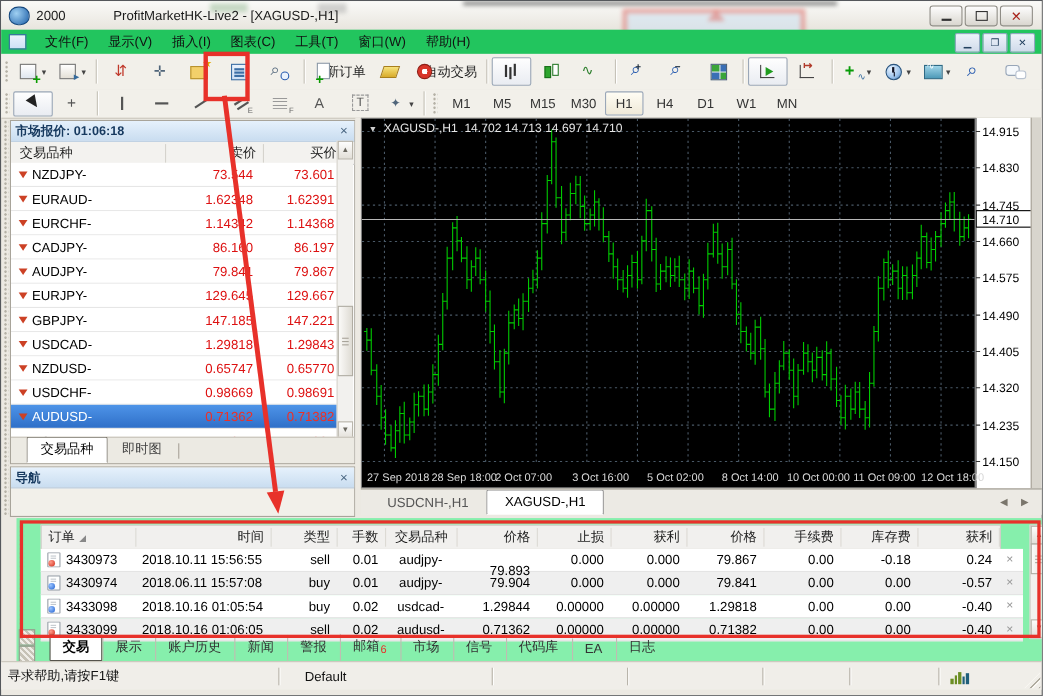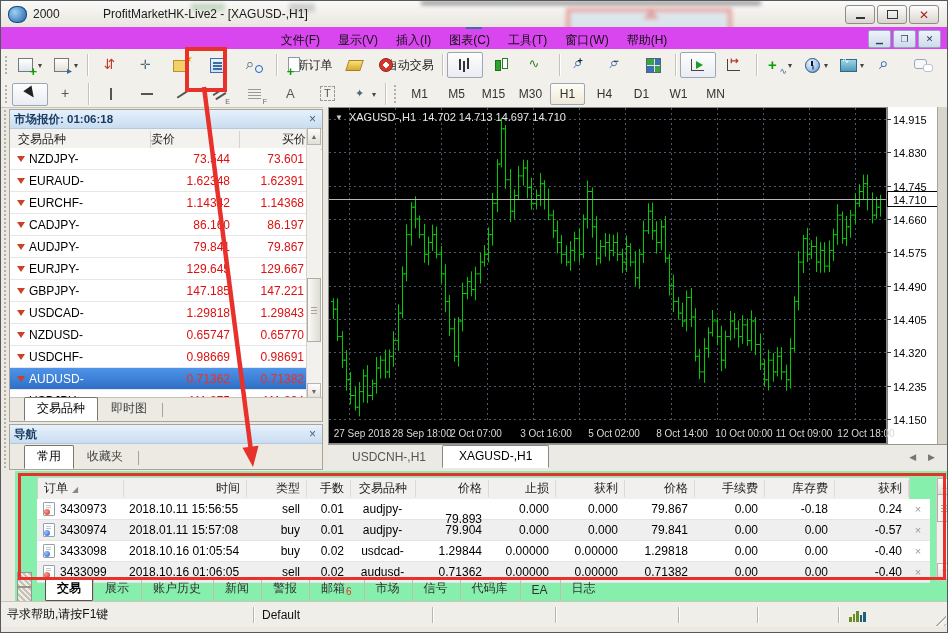--- a/index.html
+++ b/index.html
@@ -18,22 +18,22 @@
           background:radial-gradient(circle at 35% 35%,#9fd0f2,#1d5fa8);border:1px solid #14477e;}
   .tbadge{position:absolute;left:32px;top:6px;color:#222;}
   .ttitle{position:absolute;left:102px;top:6px;color:#1a1a1a;}
   .winbtns{position:absolute;right:8px;top:4px;display:flex;gap:2px;}
   .wbtn{width:28px;height:17px;border:1px solid #8f8d86;border-radius:3px;
         background:linear-gradient(#fdfdfd,#d9d6cf);display:flex;align-items:center;justify-content:center;}
   .g-min{width:9px;height:2px;background:#333;margin-top:7px;}
   .g-max{width:9px;height:7px;border:1.5px solid #333;}
   .g-x{color:#a8231b;font-weight:bold;font-size:12px;line-height:1;}
   
-  .menubar{position:absolute;top:26px;left:0;right:0;height:22px;background:#d946ef;border-bottom:1px solid #d8d4cb;
-           display:flex;align-items:center;flex-direction:column;}
+  .menubar{position:absolute;top:26px;left:0;right:0;height:22px;background:#22c55e;border-bottom:1px solid #d8d4cb;
+           display:flex;align-items:center;}
   .docico{width:14px;height:12px;margin:0 8px 0 7px;border:1px solid #3c6ea5;background:linear-gradient(#eaf2fc,#cfe0f5);}
   .menus{display:flex;}
   .menu-item{padding:3px 9px;color:#111;}
   .mdibtns{position:absolute;right:6px;top:3px;display:flex;gap:2px;}
   .mdib{width:21px;height:16px;border:1px solid #93a7c2;border-radius:2px;background:linear-gradient(#eef3fa,#cfdaea);
         display:flex;align-items:center;justify-content:center;font-size:9px;color:#23405e;line-height:1;}
   
   .tb1{position:absolute;top:48px;left:0;right:0;height:32px;background:#f2f0ea;border-bottom:1px solid #dcd8cf;
        display:flex;align-items:center;}
   .tb2{position:absolute;top:80px;left:0;right:0;height:26px;background:#f2f0ea;border-bottom:1px solid #c9c5bb;
@@ -124,21 +124,21 @@
   .lgrip{position:absolute;left:2px;top:108px;width:5px;height:360px;
          background-image:radial-gradient(#b5b1a6 1px,transparent 1.2px);background-size:4px 4px;}
   .panel{position:absolute;background:#fff;border:1px solid #a8a49a;box-sizing:border-box;}
   .mwpanel{left:8px;top:108px;width:314px;height:313px;}
   .navpanel{left:8px;top:423px;width:314px;height:46px;background:#f2f0ea;}
   .phead{height:18px;background:linear-gradient(#e6f1fc,#c9ddf0);border-bottom:1px solid #b5c9de;
          display:flex;align-items:center;padding:0 4px;color:#16395f;font-weight:bold;font-size:11.5px;}
   .pclose{margin-left:auto;color:#45627e;font-size:12px;line-height:1;padding:0 2px;font-weight:normal;}
   .mwcolhead{height:20px;display:flex;align-items:center;background:#f3f2ef;border-bottom:1px solid #ccc;color:#222;}
   .mwcolhead .c1{width:132px;padding-left:8px;border-right:1px solid #d5d3cd;}
-  .mwcolhead .c2{width:82px;text-align:left;padding-right:6px;border-right:1px solid #d5d3cd;}
+  .mwcolhead .c2{width:82px;text-align:right;padding-right:6px;border-right:1px solid #d5d3cd;}
   .mwcolhead .c3{width:66px;text-align:right;padding-right:6px;}
   .mwrows{position:absolute;top:38px;left:0;width:299px;}
   .mw-row{height:21px;display:flex;align-items:center;border-bottom:1px solid #e6e6e6;background:#fff;}
   .mw-row .arr{width:0;height:0;border:4px solid transparent;border-top:6px solid #cc4125;margin:5px 4px 0 7px;}
   .mw-sym{width:118px;color:#000;}
   .mw-bid{width:83px;text-align:right;color:#dd1111;}
   .mw-ask{width:74px;text-align:right;color:#dd1111;padding-right:4px;}
   .mw-row.sel{background:linear-gradient(#4e94e8,#2f6fc8);}
   .mw-row.sel .mw-sym{color:#fff;}
   .mw-row.sel .mw-bid,.mw-row.sel .mw-ask{color:#ef2f24;}
@@ -193,21 +193,21 @@
   .tthumb{top:16px;height:26px;}
   .ttabs{position:absolute;left:30px;top:107px;right:0;height:23px;display:flex;align-items:flex-end;}
   .ttab{padding:2px 11px 3px;color:#333;border:1px solid transparent;border-left:1px solid #c0bcb2;white-space:nowrap;}
   .ttab:first-of-type{border-left-color:transparent;}
   .ttab.active{background:#fff;border:1px solid #55534b;color:#000;font-weight:bold;border-radius:1px;}
   .tbadge6{color:#e8312a;font-size:10px;margin-left:1px;}
   
   .statusbar{position:absolute;left:0;right:0;top:600px;height:26px;background:#f0eee9;border-top:1px solid #c9c5bb;
              display:flex;align-items:center;padding-left:6px;box-sizing:border-box;}
   .scell{white-space:nowrap;overflow:hidden;color:#111;}
-  .s1{width:244px;} .s2{width:168px;padding-left:6px;}
+  .s1{width:244px;} .s2{width:168px;padding-left:21px;}
   .s3{width:118px;} .s4{width:118px;} .s5{width:74px;} .s6{width:76px;}
   .ssep{width:1px;height:16px;background:#b8b4aa;box-shadow:1px 0 0 #fff;margin:0 2px;}
   .conn{width:18px;height:14px;display:flex;align-items:flex-end;gap:1px;margin-left:8px;}
   .conn i{display:block;width:2.5px;}
   .grip-corner{position:absolute;right:1px;bottom:1px;width:15px;height:15px;
       background:repeating-linear-gradient(135deg,transparent 0 3px,#b0aca0 3px 4px,#faf8f4 4px 5.5px);
       clip-path:polygon(100% 0,100% 100%,0 100%);}
   
   .anno-box1{position:absolute;left:184px;top:46px;width:34px;height:37px;border:4px solid #e8312a;z-index:90;
              pointer-events:none;}
@@ -491,25 +491,20 @@
       <span class="ptab active">交易品种</span>
       <span class="ptab">即时图</span>
       <span class="ptab-sep"></span>
     </div>
   </div>
 
   <div class="panel navpanel">
     <div class="phead">
       <span>导航</span>
       <span class="pclose">×</span>
-    </div>
-    <div class="ptabs" style="position:static;border-top:none;height:25px;">
-      <span class="ptab active">常用</span>
-      <span class="ptab">收藏夹</span>
-      <span class="ptab-sep"></span>
     </div>
   </div>
 
   <div class="splitter"></div>
 
   <div class="chartwrap">
     <svg id="chartsvg" width="621" height="337">
         <rect x="0" y="0" width="559" height="337" fill="#000000"></rect>
         <rect x="559" y="0" width="62" height="337" fill="#ffffff"></rect>
         <line x1="559.5" y1="0" x2="559.5" y2="337" stroke="#808080"></line>
@@ -622,21 +617,21 @@
           <span class="td a-r" style="width: 70px;">0.00</span>
           <span class="td a-r" style="width: 70px;">-0.18</span>
           <span class="td a-r" style="width: 74px;">0.24</span>
           <span class="trow-x">×</span>
         </div>
         <div class="trow alt">
           <span class="td a-l ordcell" style="width: 86px;">
             <span class="odoc buy"></span>
             <span>3430974</span>
           </span>
-          <span class="td a-l" style="width: 123px;">2018.01.11 15:57:08</span>
+          <span class="td a-l" style="width: 123px;">2018.06.11 15:57:08</span>
           <span class="td a-r" style="width: 60px;">buy</span>
           <span class="td a-r" style="width: 44px;">0.01</span>
           <span class="td a-c" style="width: 65px;">audjpy-</span>
           <span class="td a-r" style="width: 73px;">79.904</span>
           <span class="td a-r" style="width: 67px;">0.000</span>
           <span class="td a-r" style="width: 69px;">0.000</span>
           <span class="td a-r" style="width: 70px;">79.841</span>
           <span class="td a-r" style="width: 70px;">0.00</span>
           <span class="td a-r" style="width: 70px;">0.00</span>
           <span class="td a-r" style="width: 74px;">-0.57</span>

